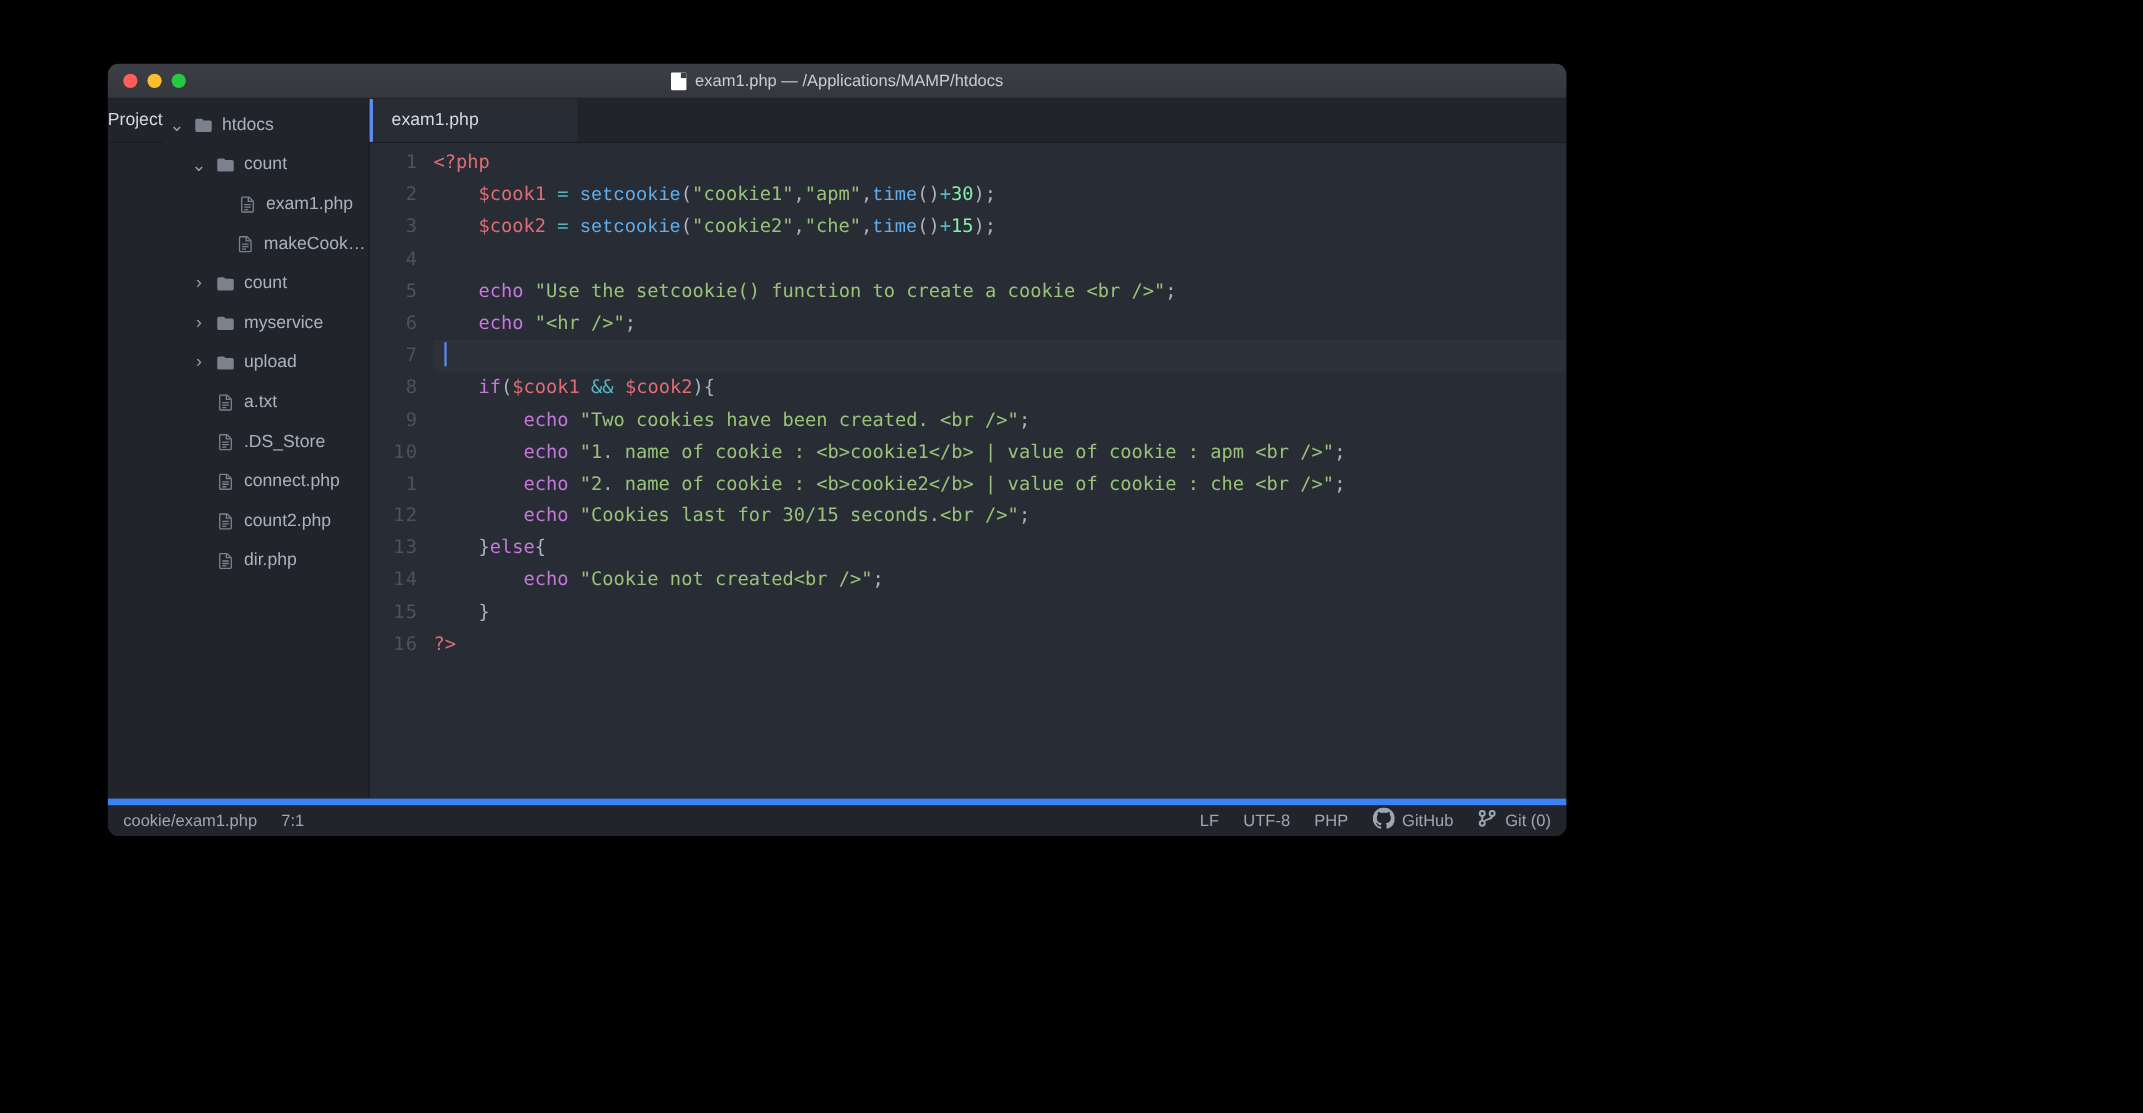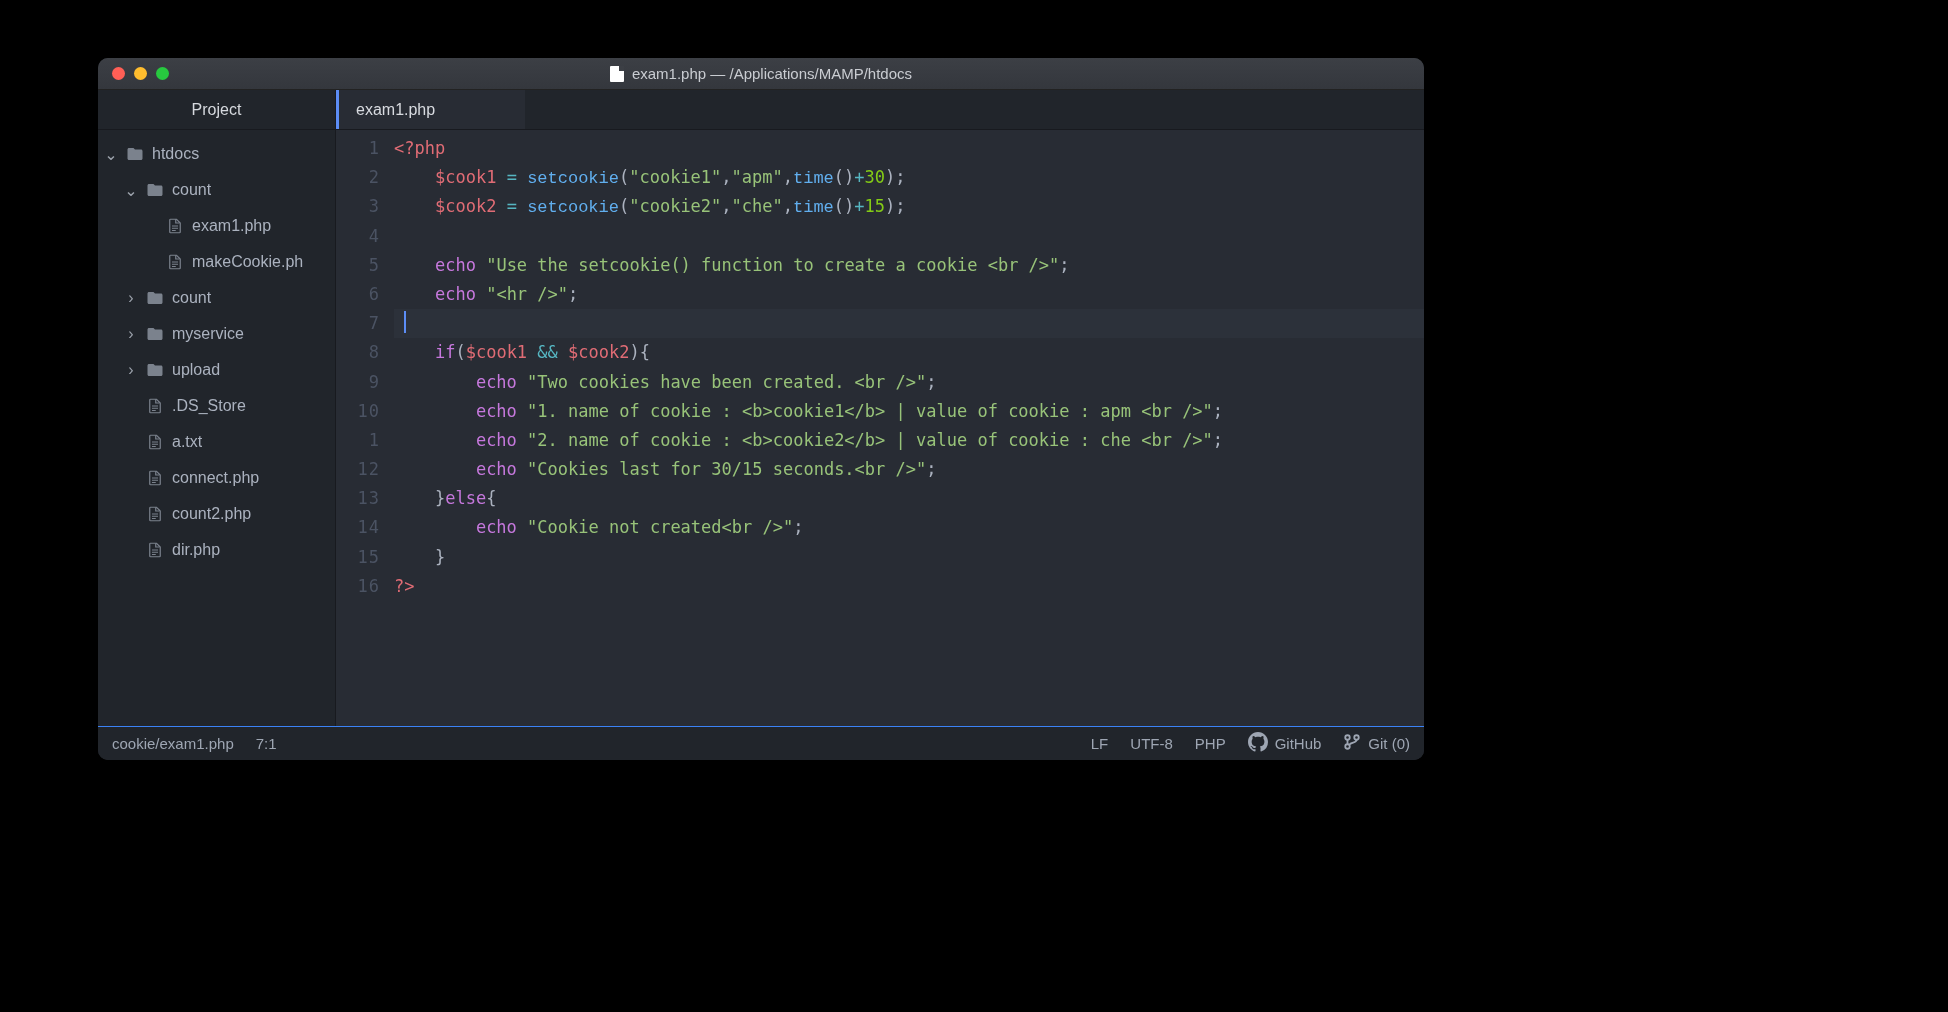--- a/index.html
+++ b/index.html
@@ -38,21 +38,21 @@
   .dot.red{background:#ff5f56;}
   .dot.yellow{background:#ffbd2e;}
   .dot.green{background:#27c93f;}
   .title-text{
     position:absolute; left:0; right:0; text-align:center;
     color:#c9ccd1; font-size:15px; display:flex; align-items:center; justify-content:center; gap:8px;
   }
   .file-chip{width:14px;height:16px;background:#fff;border-radius:1px;display:inline-block;position:relative;}
   .file-chip::after{content:"";position:absolute;top:0;right:0;width:5px;height:5px;background:#3c3f45;}
   .body{flex:1;display:flex;min-height:0;}
-  .sidebar{width:238px;background:#21252b;display:flex;flex-direction:column;border-right:1px solid #181a1f;}
+  .sidebar{width:238px;background:#21252b;display:flex;flex-direction:row;border-right:1px solid #181a1f;}
   .sidebar-header{height:40px;display:flex;align-items:center;justify-content:center;color:#d6d9de;font-size:16px;border-bottom:1px solid #181a1f;}
   .tree{flex:1;padding-top:6px;color:#abb2bf;font-size:16px;overflow:hidden;}
   .tree-row{display:flex;align-items:center;height:36px;gap:8px;cursor:pointer;}
   .chev{width:14px;display:inline-flex;justify-content:center;color:#9aa0aa;}
   .folder-icon,.file-icon{width:18px;height:18px;}
   .folder-icon svg,.file-icon svg{width:18px;height:18px;}
   .lbl{white-space:nowrap;overflow:hidden;text-overflow:ellipsis;}
   .pad0{padding-left:6px;}
   .pad1{padding-left:26px;}
   .pad2{padding-left:46px;}
@@ -61,27 +61,27 @@
   .tabbar::before{content:"";position:absolute;left:0;top:0;width:3px;height:100%;background:#5c8df6;}
   .tab{padding:0 90px 0 20px;display:flex;align-items:center;color:#d8dbe0;font-size:16px;background:#282c34;height:100%;}
   .editor{flex:1;display:flex;font-family:Menlo,Consolas,"DejaVu Sans Mono",monospace;font-size:17px;line-height:29.2px;min-height:0;overflow:hidden;}
   .gutter{width:58px;text-align:right;color:#4b5363;padding:4px 14px 0 0;letter-spacing:1px;}
   .codewrap{flex:1;position:relative;padding-top:4px;}
   .code{position:relative;}
   .row{height:29.2px;white-space:pre;color:#abb2bf;position:relative;}
   .row.current{background:#2c313a;}
   .cursor{position:absolute;left:10px;top:2px;width:2px;height:22px;background:#5c8df6;}
   .c-red{color:#e06c75;}
-  .c-orange{color:#84cc16;}
+  .c-orange{color:#86efac;}
   .c-blue{color:#61afef;font-family:Liberation Mono, monospace;}
   .c-cyan{color:#56b6c2;}
   .c-green{color:#98c379;}
   .c-purple{color:#c678dd;}
   .c-gray{color:#abb2bf;}
-  .statusbar{height:34px;background:#21252b;border-top:1px solid #3b82f6;display:flex;align-items:center;color:#9ea6b3;font-size:15px;padding:0 14px;gap:22px;}
+  .statusbar{height:34px;background:#21252b;border-top:6px solid #3b82f6;display:flex;align-items:center;color:#9ea6b3;font-size:15px;padding:0 14px;gap:22px;}
   .statusbar .spacer{flex:1;}
   .status-item{display:flex;align-items:center;gap:7px;}
   .gh svg{width:20px;height:20px;}
   .git svg{width:18px;height:18px;}
 </style>
 </head>
 <body>
 
 <div class="window">
   <div class="titlebar">
@@ -153,30 +153,30 @@
               </svg></span>
             <span class="lbl">upload</span>
           </div>
           <div class="tree-row pad1">
             <span class="chev"></span>
             <span class="file-icon"><svg viewBox="0 0 24 24" fill="none" stroke="#7b828d" stroke-width="1.6">
                 <path d="M14 3H6a1 1 0 00-1 1v16a1 1 0 001 1h12a1 1 0 001-1V8l-5-5z"></path>
                 <path d="M13 3v5h5"></path>
                 <path d="M8 12h8M8 15h8M8 18h5"></path>
               </svg></span>
+            <span class="lbl">a.txt</span>
+          </div>
+          <div class="tree-row pad1">
+            <span class="chev"></span>
+            <span class="file-icon"><svg viewBox="0 0 24 24" fill="none" stroke="#7b828d" stroke-width="1.6">
+                <path d="M14 3H6a1 1 0 00-1 1v16a1 1 0 001 1h12a1 1 0 001-1V8l-5-5z"></path>
+                <path d="M13 3v5h5"></path>
+                <path d="M8 12h8M8 15h8M8 18h5"></path>
+              </svg></span>
             <span class="lbl">.DS_Store</span>
-          </div>
-          <div class="tree-row pad1">
-            <span class="chev"></span>
-            <span class="file-icon"><svg viewBox="0 0 24 24" fill="none" stroke="#7b828d" stroke-width="1.6">
-                <path d="M14 3H6a1 1 0 00-1 1v16a1 1 0 001 1h12a1 1 0 001-1V8l-5-5z"></path>
-                <path d="M13 3v5h5"></path>
-                <path d="M8 12h8M8 15h8M8 18h5"></path>
-              </svg></span>
-            <span class="lbl">a.txt</span>
           </div>
           <div class="tree-row pad1">
             <span class="chev"></span>
             <span class="file-icon"><svg viewBox="0 0 24 24" fill="none" stroke="#7b828d" stroke-width="1.6">
                 <path d="M14 3H6a1 1 0 00-1 1v16a1 1 0 001 1h12a1 1 0 001-1V8l-5-5z"></path>
                 <path d="M13 3v5h5"></path>
                 <path d="M8 12h8M8 15h8M8 18h5"></path>
               </svg></span>
             <span class="lbl">connect.php</span>
           </div>

